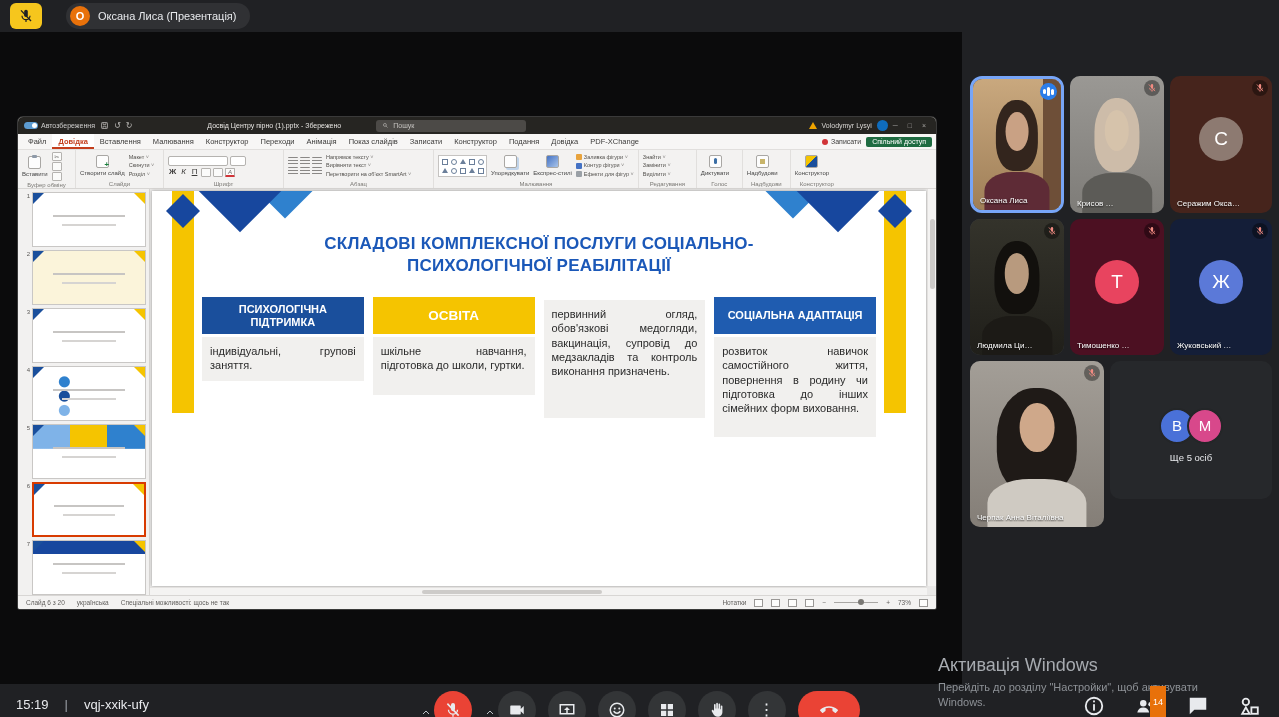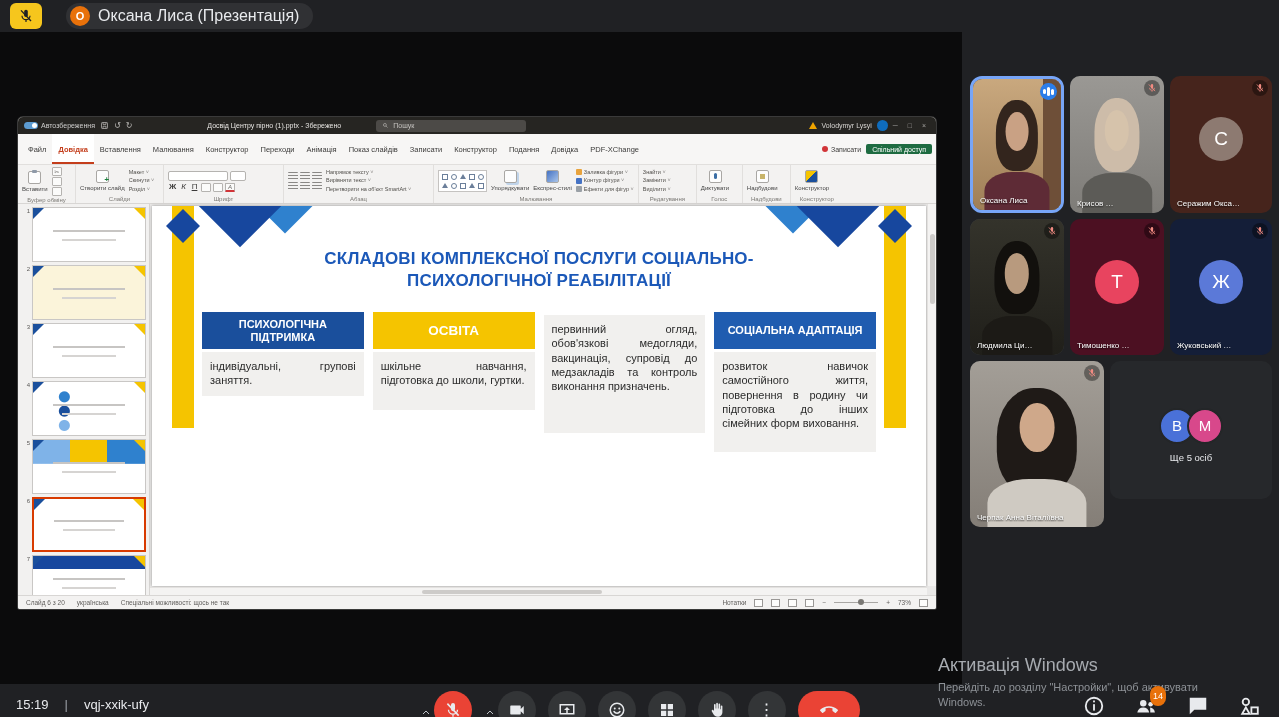--- a/index.html
+++ b/index.html
@@ -7,42 +7,42 @@
   .screen{position:relative;width:1279px;height:717px;overflow:hidden;background:#202124;
     font-family:"Liberation Sans","DejaVu Sans",sans-serif;-webkit-font-smoothing:antialiased;}
   svg{display:block;}
 
   
   .topbar{position:absolute;left:0;top:0;right:0;height:32px;background:#202124;display:flex;align-items:center;gap:24px;padding:0 10px;z-index:30;}
   .mute-chip{width:32px;height:26px;border-radius:6px;background:#f6c61d;display:flex;align-items:center;justify-content:center;color:#202124;}
   .mute-chip svg{width:16px;height:16px;}
   .presenter-pill{display:flex;align-items:center;gap:8px;background:#303134;border-radius:15px;height:26px;padding:0 14px 0 4px;}
   .pp-avatar{width:20px;height:20px;border-radius:50%;color:#fff;font-size:11px;display:flex;align-items:center;justify-content:center;font-weight:bold;}
-  .pp-name{color:#e8eaed;font-size:16px;}
+  .pp-name{color:#e8eaed;font-size:11px;}
 
   
   .stage{position:absolute;left:0;top:32px;width:962px;height:652px;background:#0b0b0c;}
 
   
   .ppt{position:absolute;left:18px;top:117px;width:918px;height:492px;background:#f3f2f1;border-radius:5px 5px 2px 2px;overflow:hidden;display:flex;flex-direction:column;box-shadow:0 0 0 1px #3a3a3a;z-index:5;}
   .ppt-titlebar{height:17px;background:#262522;color:#cfcecd;display:flex;align-items:center;font-size:7px;padding:0 6px;gap:5px;flex:0 0 auto;}
   .autosave{display:flex;align-items:center;gap:3px;}
   .switch{width:14px;height:7px;border-radius:4px;background:#5c9bd1;position:relative;display:inline-block;}
   .switch::after{content:"";position:absolute;right:1px;top:1px;width:5px;height:5px;border-radius:50%;background:#fff;}
   .tb-ico{color:#b9b7b4;font-size:8px;line-height:1;}
   .tb-ico svg{width:9px;height:9px;}
   .doc-title{margin-left:70px;color:#e6e4e1;white-space:nowrap;}
   .searchbox{margin-left:30px;width:150px;height:12px;background:#4c4a47;border-radius:3px;display:flex;align-items:center;gap:4px;padding:0 6px;color:#c4c2bf;}
   .searchbox svg{width:7px;height:7px;}
   .tb-right{margin-left:auto;display:flex;align-items:center;gap:5px;color:#d8d6d3;}
   .warn{width:0;height:0;border-left:4px solid transparent;border-right:4px solid transparent;border-bottom:7px solid #f0a500;}
   .tb-avatar{width:11px;height:11px;border-radius:50%;background:#0f6cbd;}
   .tb-win{letter-spacing:4px;color:#a5a3a0;font-size:7px;}
 
-  .ppt-tabs{height:31px;background:#f7f6f5;border-bottom:1px solid #e1dfdd;display:flex;align-items:stretch;padding:0 4px;font-size:7.5px;color:#3b3a39;flex:0 0 auto;}
+  .ppt-tabs{height:16px;background:#f7f6f5;border-bottom:1px solid #e1dfdd;display:flex;align-items:stretch;padding:0 4px;font-size:7.5px;color:#3b3a39;flex:0 0 auto;}
   .rtab{display:flex;align-items:center;padding:0 6px;white-space:nowrap;}
   .rtab.active{background:#fff;box-shadow:inset 0 -2px 0 #c43e1c;color:#c43e1c;font-weight:bold;}
   .tab-actions{margin-left:auto;display:flex;align-items:center;gap:5px;}
   .rec{display:flex;align-items:center;gap:3px;font-size:7px;color:#3b3a39;}
   .rec .dot{width:6px;height:6px;border-radius:50%;background:#d13438;display:inline-block;}
   .share-btn{background:#1e6b41;color:#fff;font-size:7px;border-radius:2px;padding:1.5px 6px;}
 
   .ppt-ribbon{height:39px;background:#f3f2f1;border-bottom:1px solid #d8d6d4;display:flex;align-items:stretch;font-size:6px;color:#57554f;flex:0 0 auto;overflow:hidden;}
   .rgroup{border-right:1px solid #e1dfdd;display:flex;flex-direction:column;padding:2px 4px 1px;}
   .rg-body{flex:1;display:flex;gap:4px;align-items:center;}
@@ -164,21 +164,21 @@
   .ctl-group{display:flex;align-items:center;gap:2px;}
   .chev{color:#bdc1c6;width:12px;margin-top:6px;}
   .chev svg{width:12px;height:12px;}
   .ctl{width:38px;height:38px;border-radius:50%;background:#333537;border:none;color:#e8eaed;display:flex;align-items:center;justify-content:center;padding:0;}
   .ctl svg{width:18px;height:18px;}
   .ctl.more{font-size:16px;line-height:1;}
   .ctl.endcall{width:62px;border-radius:20px;}
   .bb-right{position:absolute;right:18px;top:695px;display:flex;gap:30px;color:#e8eaed;z-index:20;}
   .bbi{position:relative;width:22px;height:22px;}
   .bbi svg{width:22px;height:22px;}
-  .badge{position:absolute;top:-9px;right:-9px;min-width:16px;height:20px;border-radius:8px;color:#fff;font-size:9px;font-style:normal;display:flex;align-items:center;justify-content:center;padding:0 2px;}
+  .badge{position:absolute;top:-9px;right:-9px;min-width:16px;height:32px;border-radius:0;color:#fff;font-size:9px;font-style:normal;display:flex;align-items:center;justify-content:center;padding:0 2px;}
 </style>
 </head>
 <body>
 
 <div class="screen">
 
   <div class="topbar">
     <div class="mute-chip">
       <span>
           <svg viewBox="0 0 24 24">

